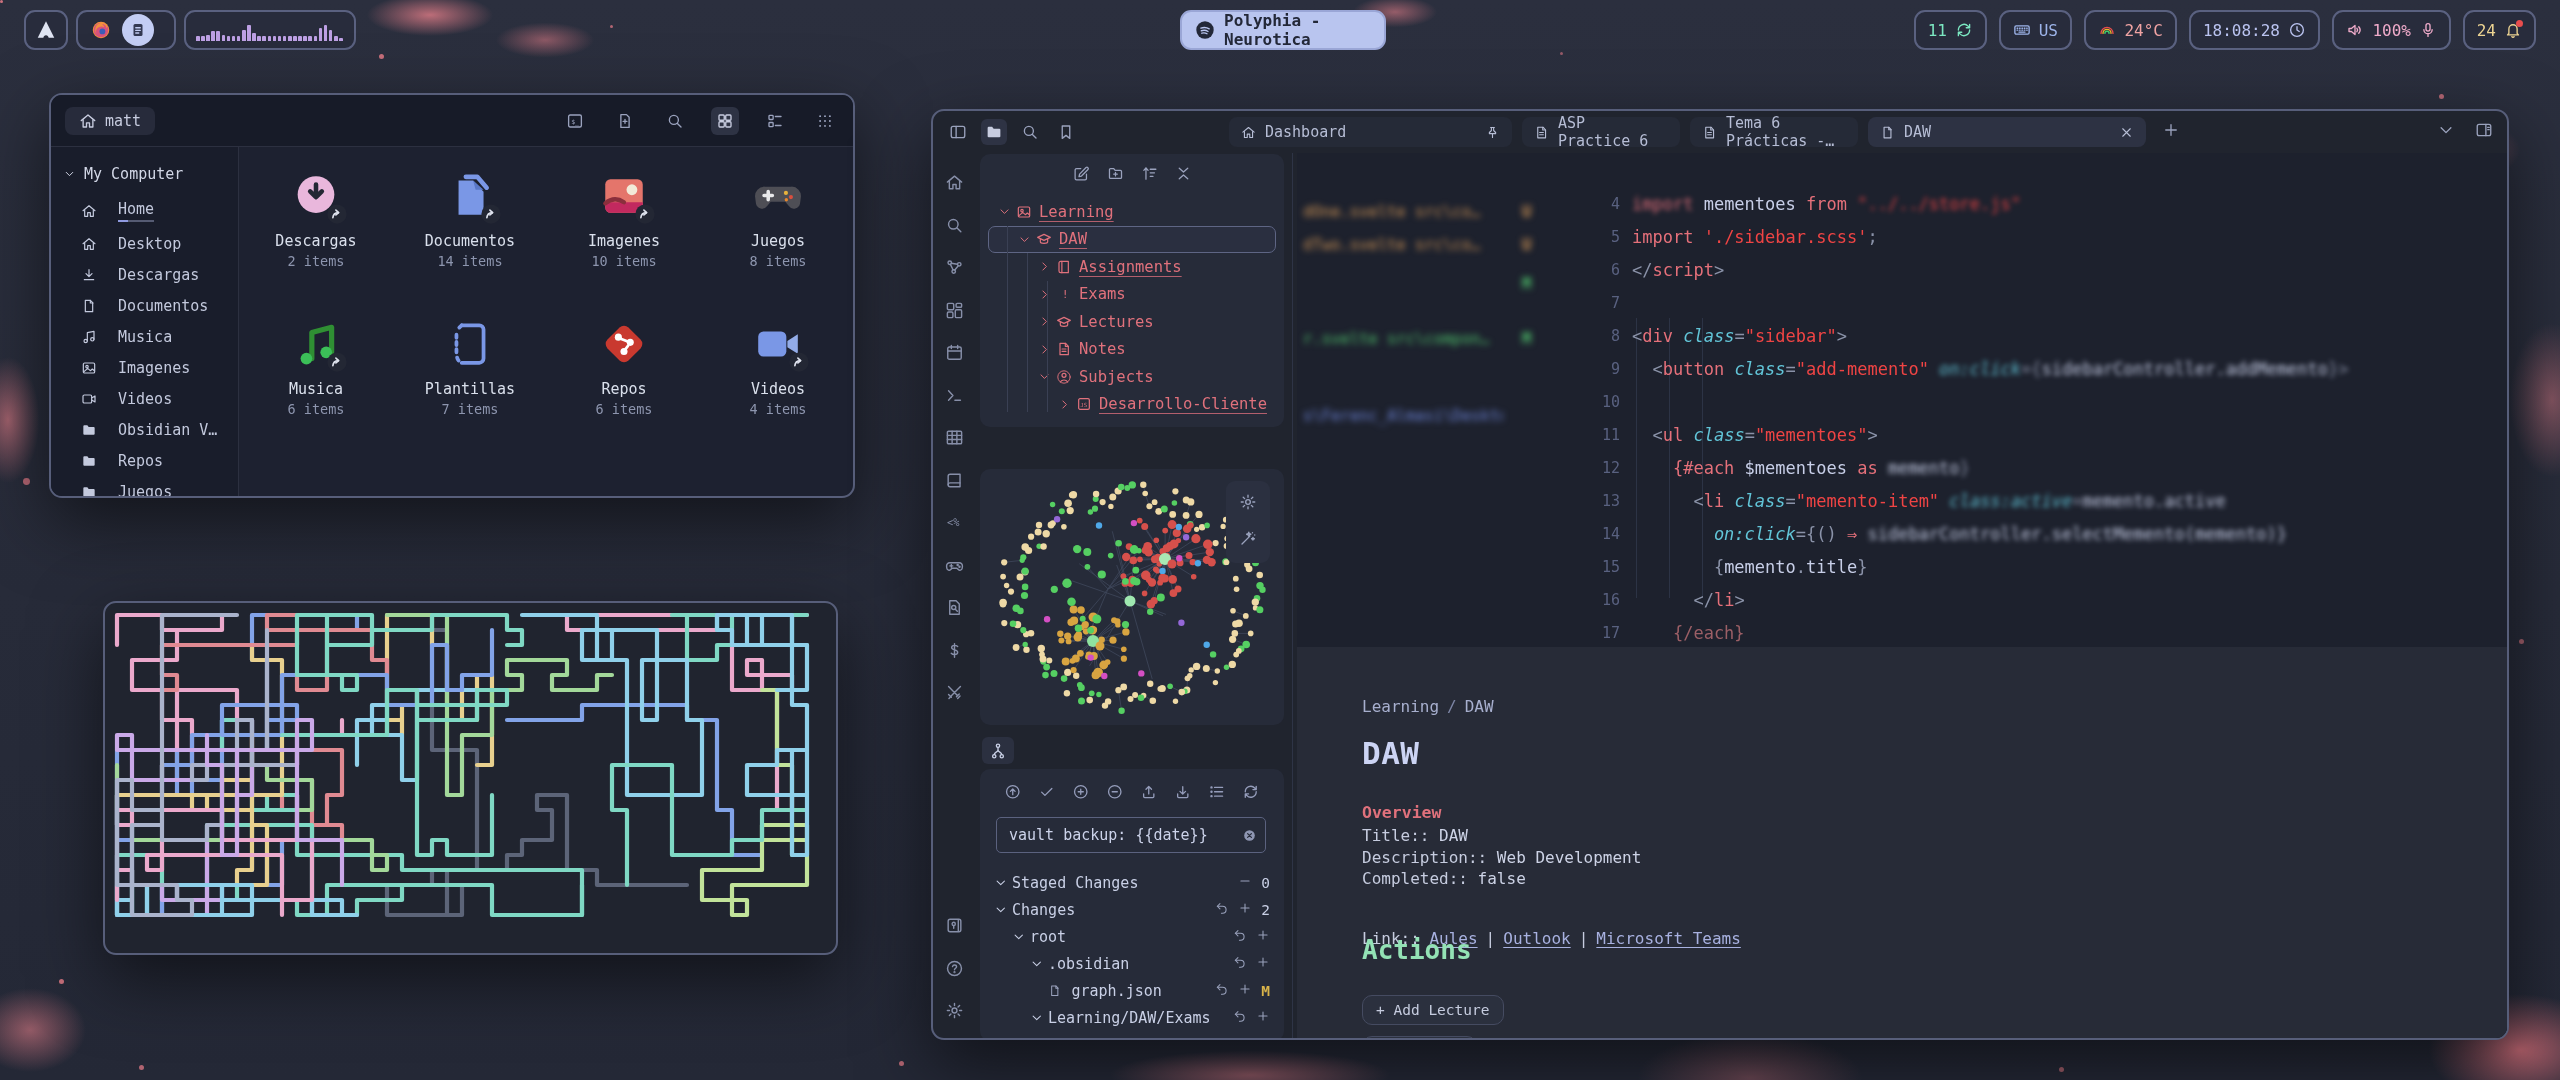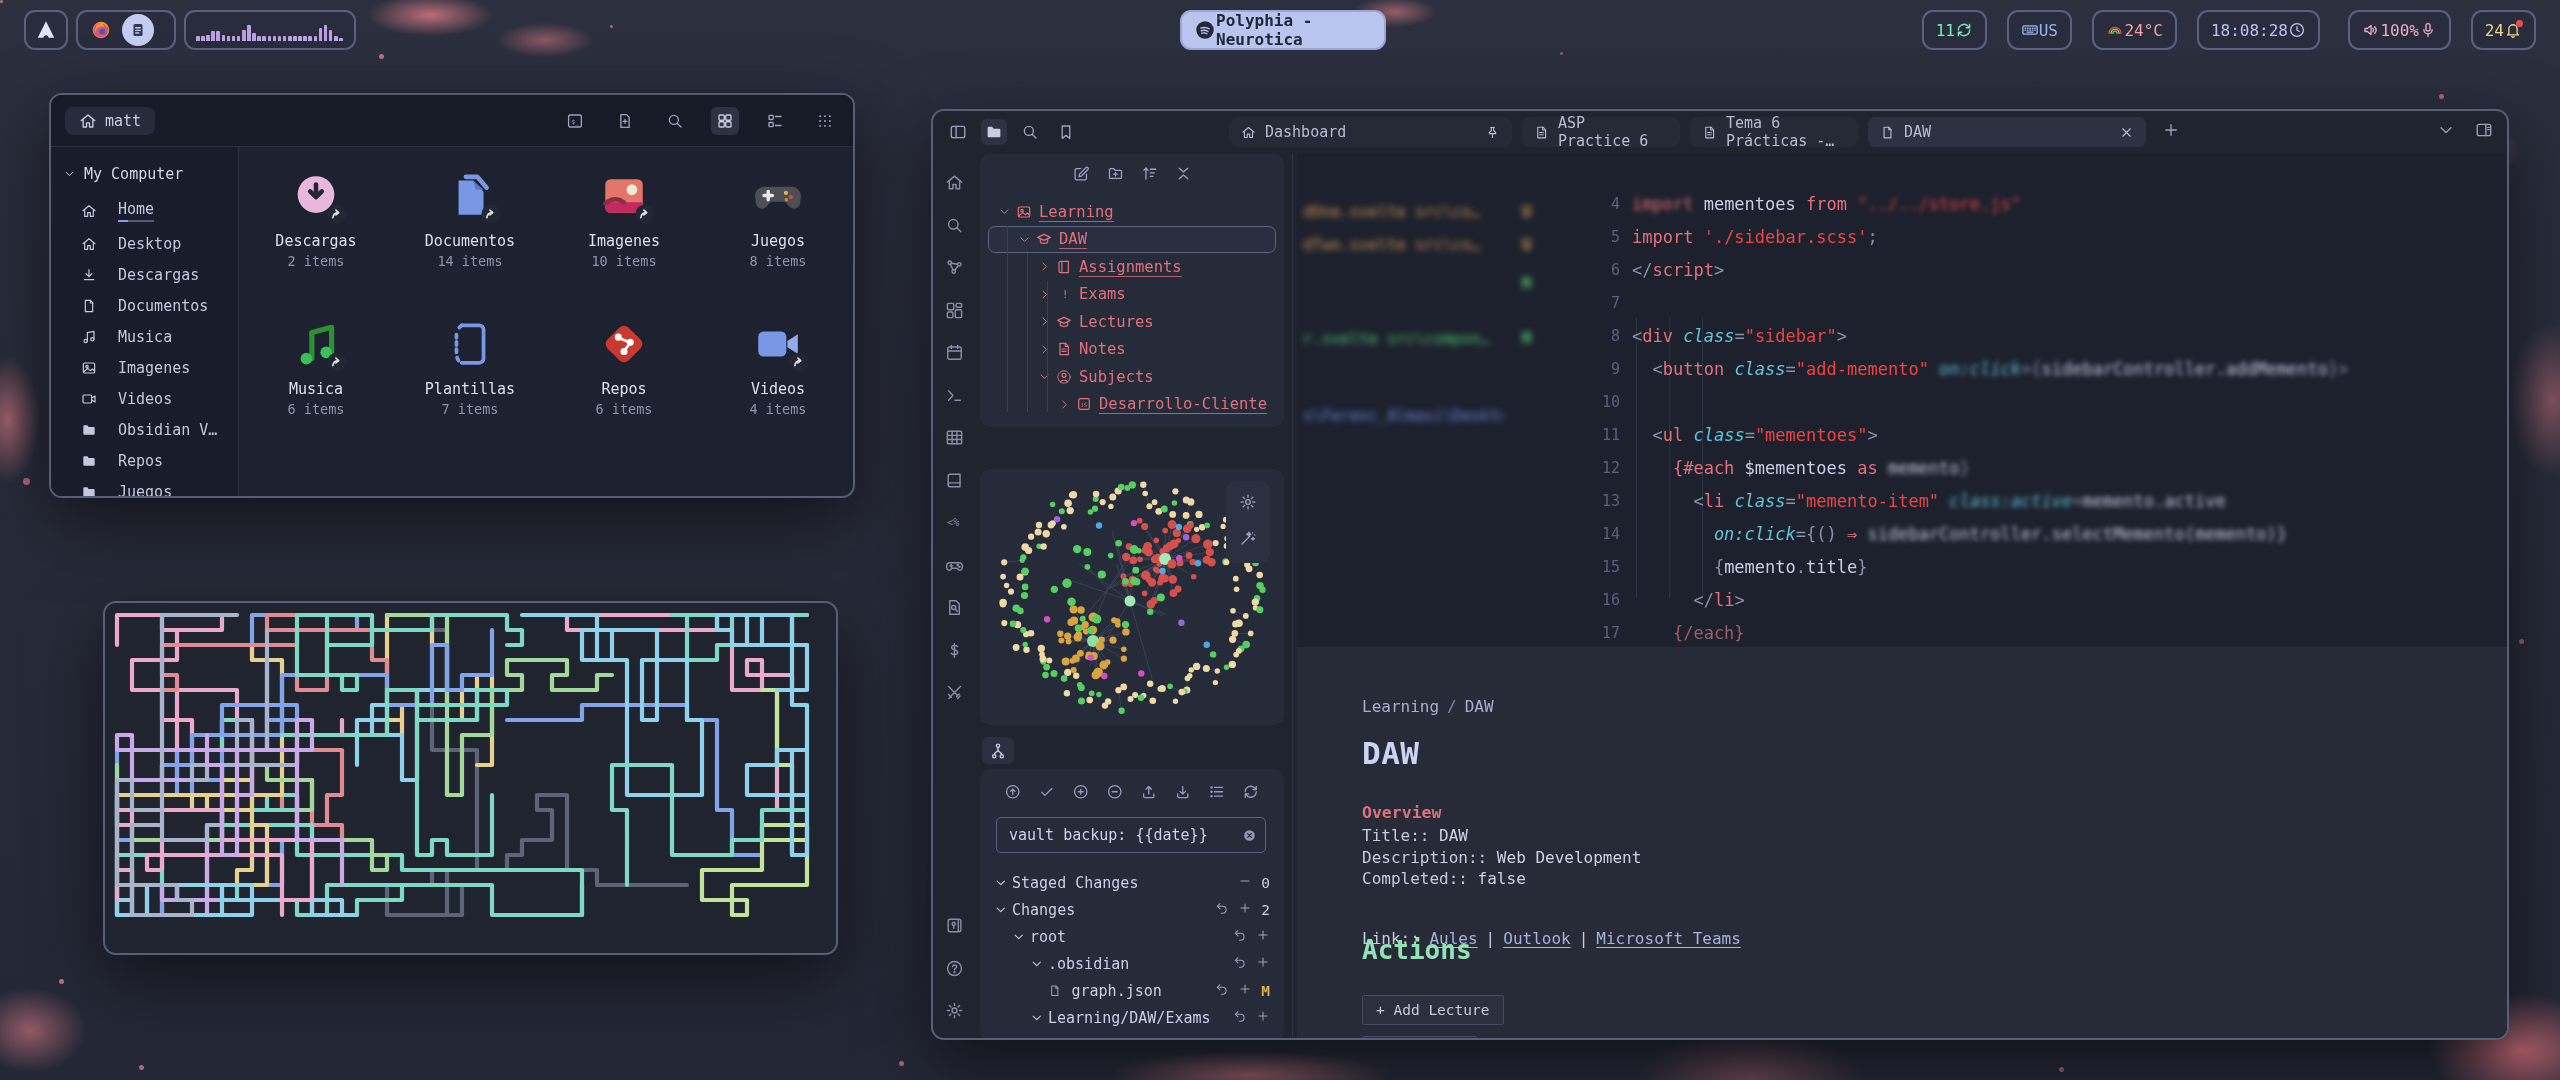--- a/index.html
+++ b/index.html
@@ -22,21 +22,21 @@
   .speckles{position:absolute;left:0;top:0;width:3px;height:3px;border-radius:50%;background:rgba(236,126,138,.85);
     box-shadow:380px 55px 0 1px rgba(236,126,138,.8),610px 25px 0 0 rgba(236,126,138,.7),
     1340px 40px 0 1px rgba(236,126,138,.6),2440px 95px 0 1px rgba(236,126,138,.7),
     25px 480px 0 2px rgba(236,126,138,.7),60px 980px 0 1px rgba(236,126,138,.8),
     900px 1062px 0 1px rgba(236,126,138,.7),2300px 1015px 0 2px rgba(236,126,138,.8),
     2520px 640px 0 1px rgba(236,126,138,.6),1560px 52px 0 0 rgba(236,126,138,.55),
     2060px 1068px 0 1px rgba(236,126,138,.6),140px 1066px 0 1px rgba(236,126,138,.7);}
   
   .topbar{position:absolute;left:0;top:0;width:100%;height:60px;}
   .pill{position:absolute;top:10px;height:40px;background:rgba(40,44,60,.92);border:2px solid #5a6180;
-    border-radius:11px;display:flex;align-items:center;padding:0 12px;color:#c6cce2;}
+    border-radius:11px;display:flex;align-items:center;gap:8px;padding:0 12px;color:#c6cce2;}
   .pill .ic svg{display:block;}
   .launcher{width:44px;justify-content:center;padding:0;color:#dfe4f2;}
   .dock{left:76px;width:100px;gap:10px;}
   .dock .appbubble{width:32px;height:32px;border-radius:50%;background:#c3cdf4;display:flex;align-items:center;justify-content:center;color:#333952;}
   .viz{left:184px;width:172px;align-items:flex-end;padding:0 10px 7px 10px;gap:0;}
   .viz i{display:block;width:4px;margin-right:1.5px;background:#bda0e4;border-radius:1px 1px 0 0;}
   .nowplaying{left:1180px;width:206px;background:#b9c5ef;border-color:#9aa6d6;color:#232838;font-weight:bold;justify-content:center;}
   .nowplaying .t{font-size:16px;}
   .tray-pill{font-size:16px;}
   .ic{display:inline-flex;}
@@ -144,21 +144,21 @@
   .note .crumbline .sep{color:#7d86a6;padding:0 8px;}
   .note h1{position:absolute;top:88px;margin:0;font-size:31px;color:#ccd4f4;letter-spacing:.5px;}
   .note .ov{position:absolute;top:156px;font-size:16.5px;font-weight:bold;color:#e0717c;}
   .note .props{position:absolute;top:178px;font-size:16px;color:#c6ccdf;line-height:21.5px;}
   .note .props .v{color:#cdd3e6;}
   .note .linkline{position:absolute;top:246px;font-size:16px;color:#c6ccdf;margin-top:36px;}
   .note .linkline a{color:#a8b1e0;text-decoration:underline;text-underline-offset:3px;}
   .note .linkline .lsep{padding:0 8px;color:#c6ccdf;}
   .note h2{position:absolute;top:288px;margin:0;font-size:26px;color:#93e2b5;}
   .note .btns{position:absolute;top:348px;display:flex;flex-direction:column;gap:11px;align-items:flex-start;}
-  .note button{background:#2b303e;border:1px solid #454b61;border-radius:2px;color:#c6ccdf;font-size:14.5px;padding:6px 13px;}
+  .note button{background:#2b303e;border:1px solid #454b61;border-radius:10px;color:#c6ccdf;font-size:14.5px;padding:6px 13px;}
 </style>
 </head>
 <body>
 
 <div class="screen">
   <div class="speckles"></div>
 
   <header class="topbar">
     <div class="pill launcher" style="left:24px" id="launcher">
         <span class="ic big">

